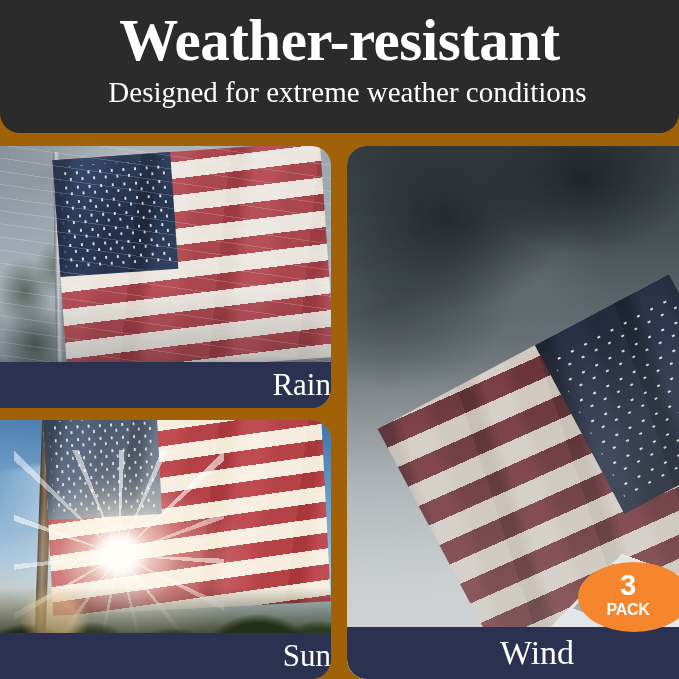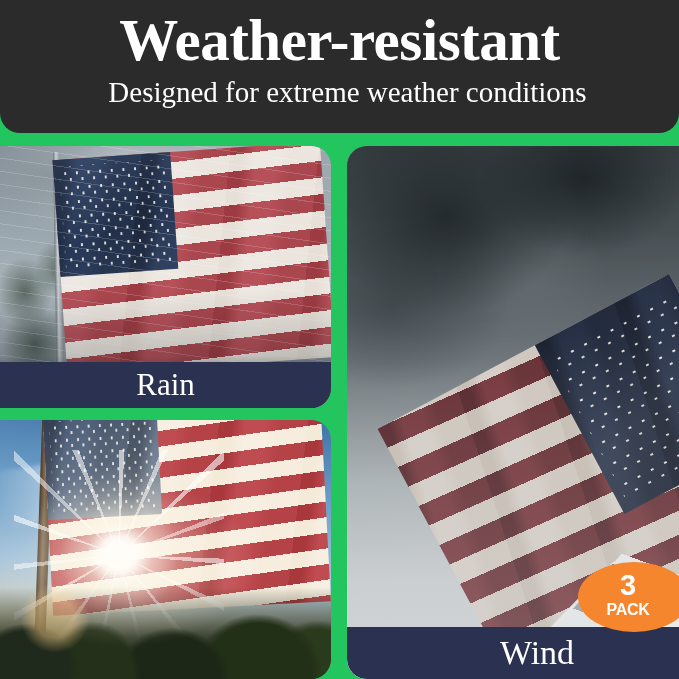--- a/index.html
+++ b/index.html
@@ -2,21 +2,21 @@
 <html><head>
 <meta charset="utf-8">
 <style>
   html,body{margin:0;padding:0;}
   body{
     width:679px;height:679px;
     background:#ffffff;
     font-family:"Liberation Serif", serif;
     overflow:hidden;
   }
-  .page{position:relative;width:679px;height:679px;background:#22c55e;}
+  .page{position:relative;width:679px;height:679px;background:#a16207;}
 
   
   .header{
     position:absolute;left:0;top:0;width:679px;height:133px;
     background:#2b2b2b;
     border-radius:0 0 20px 20px;
     display:flex;flex-direction:column;
     align-items:center;justify-content:flex-start;
     padding-top:6px;box-sizing:border-box;
   }
@@ -49,21 +49,21 @@
 
   .photo{position:absolute;inset:0;overflow:hidden;}
 
   
   .label-bar{
     position:absolute;left:0;bottom:0;width:100%;height:46px;
     background:#2a3151;
     display:flex;align-items:center;justify-content:center;
     z-index:6;
   }
-  .card.rain .label-bar,.card.sun .label-bar{border-radius:0 0 20px 0;}
+  .card.rain .label-bar,.card.sun .label-bar{border-radius:0 0 20px 0;justify-content:flex-end;}
   .card.wind .label-bar{border-radius:0 0 0 20px;}
   .label-text{
     color:#ffffff;
     font-family:"Liberation Serif", serif;
     font-size:31px;line-height:34px;
     font-weight:normal;
   }
   .card.wind .label-bar{height:52px;}
   .card.wind .label-text{font-size:34px;}
 
@@ -288,20 +288,23 @@
             <div class="stars"></div>
             <div class="stars odd"></div>
           </div>
           <div class="flagwave"></div>
         </div>
         <div class="sunburst"></div>
         <div class="sun-treeline"></div>
         <div class="sun-flare"></div>
         <div class="sun-glow"></div>
       </div>
+      <div class="label-bar">
+        <span class="label-text">Sun</span>
+      </div>
     </div>
 
     <div class="card wind">
       <div class="photo">
         <div class="wind-sky"></div>
         <div class="wind-storm"></div>
         <div class="wind-flag">
           <div class="wind-stripes"></div>
           <div class="wind-canton">
             <div class="stars"></div>

